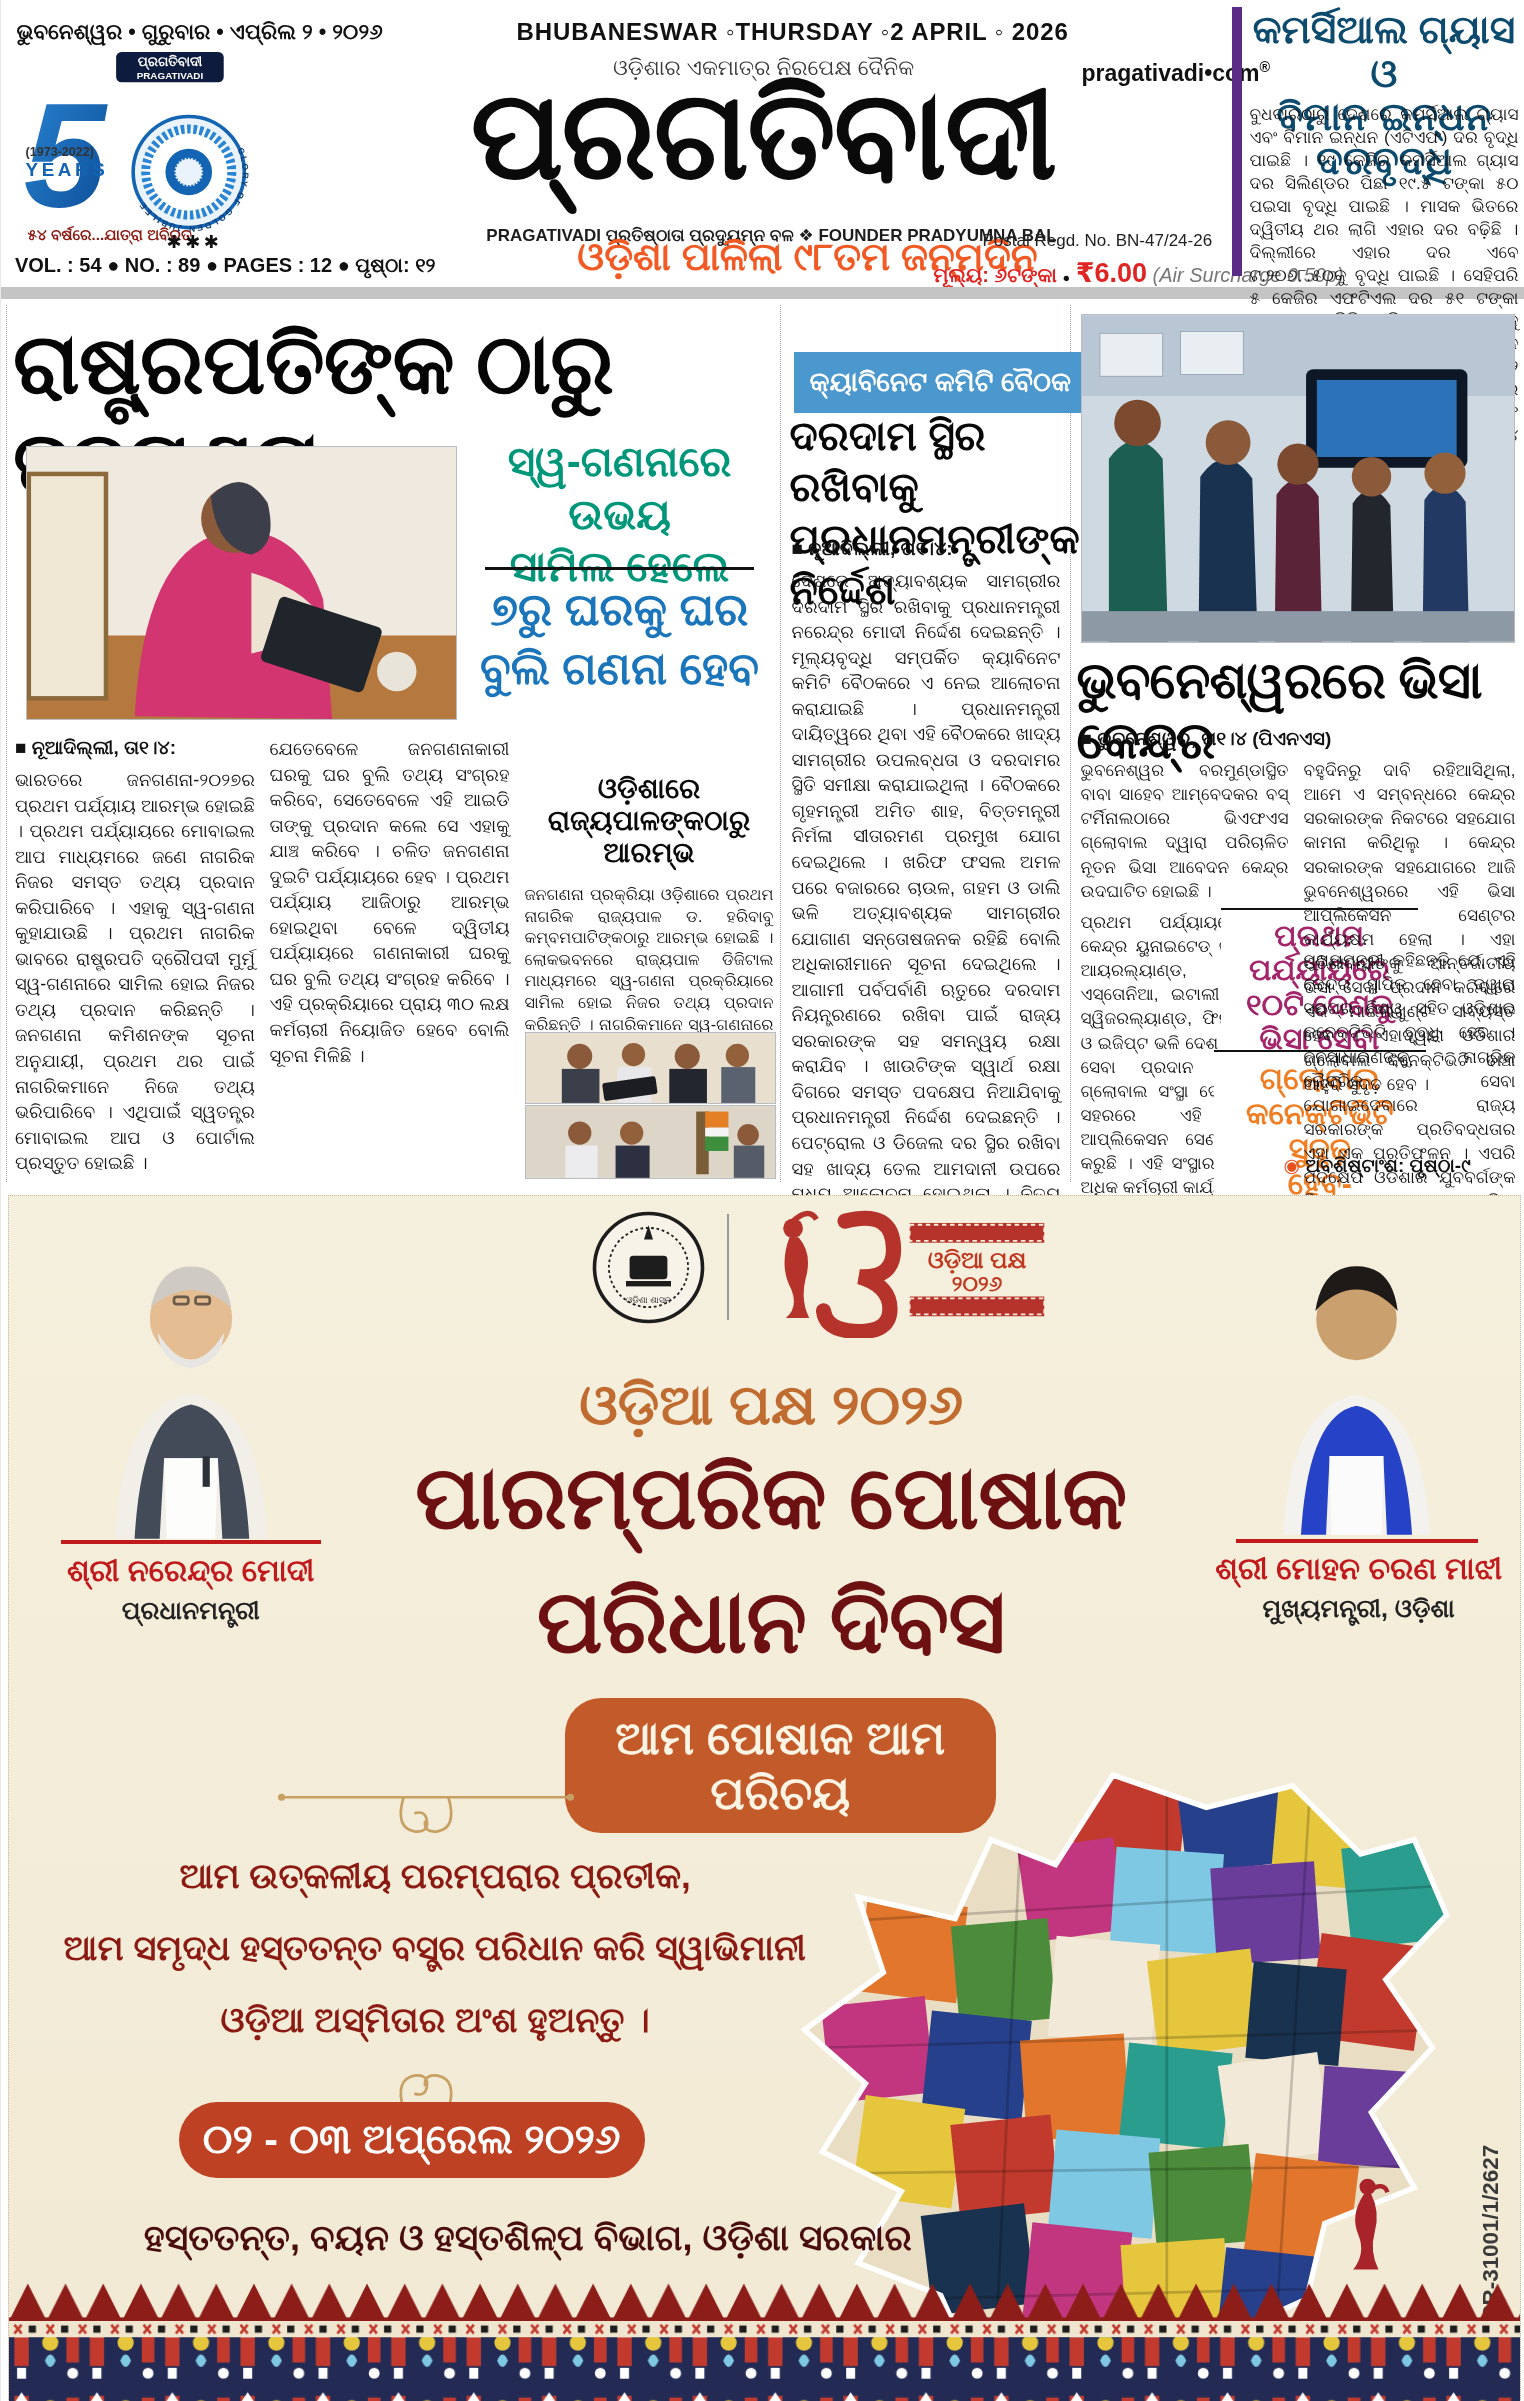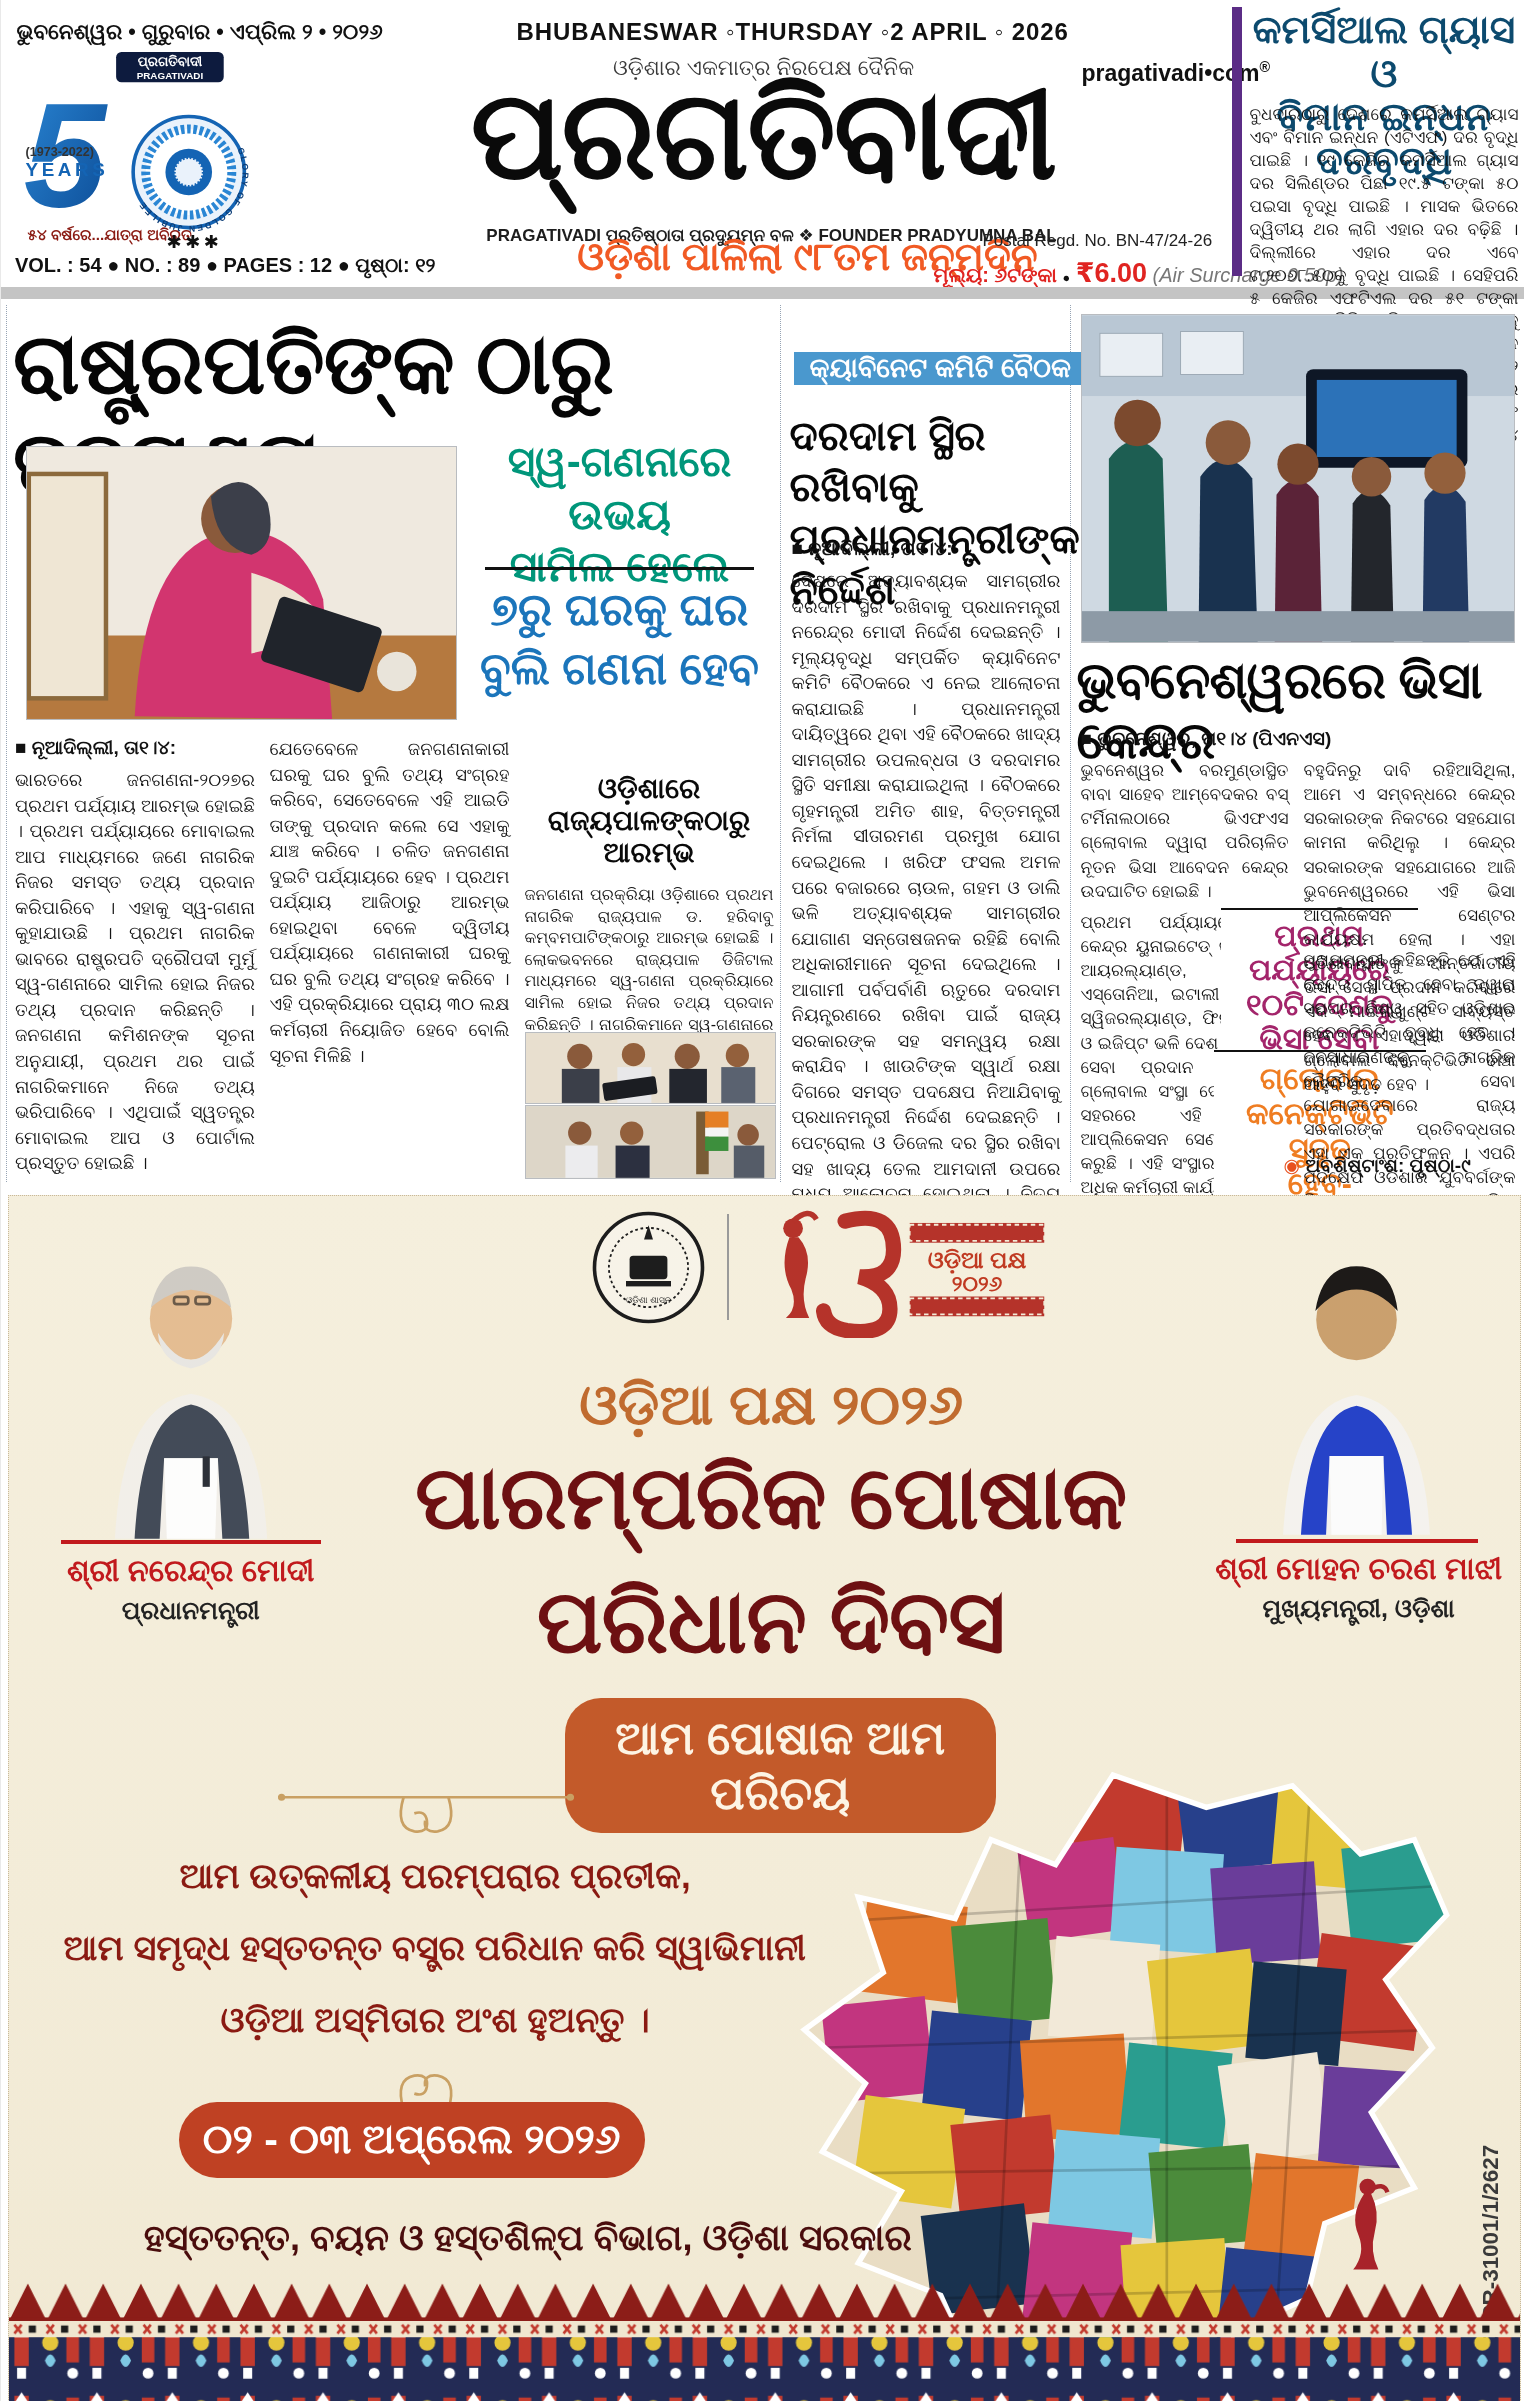--- a/index.html
+++ b/index.html
@@ -9,21 +9,21 @@
   .b{font-weight:bold;}
   .pre{white-space:pre-line;}
   .just{text-align:justify;text-justify:inter-word;}
   .cent{text-align:center;}
   .odbody{font-size:18px;line-height:1.42;color:#141414;}
   .dotsep{border-left:1.8px dotted #97a4b4;}
   .photo{background:#dfe3e6;overflow:hidden;border:0.9px solid #b9bcc0;}
   .inset{border-top:2.7px solid #111;border-bottom:2.7px solid #111;text-align:center;
          font-weight:bold;line-height:1.15;padding:9px 3.6px;margin:10.8px 7.2px;}
   .kicker{background:#4a98ce;color:#fff;font-weight:bold;font-size:27px;
-          padding:1px 16px;display:inline-block;}
+          padding:15px 16px;display:inline-block;}
   .cap-red{color:#c11a1d;font-weight:bold;font-size:30.5px;text-align:center;}
   .cap-blk{color:#222;font-weight:bold;font-size:25px;text-align:center;}
   .adbg{background:linear-gradient(180deg,#f5efdd 0%,#f3ecd8 60%,#f1e9d3 100%);}
   .flour{stroke:#c9a063;fill:none;stroke-width:3;}
 </style>
 </head>
 <body>
 
 <div class="page">
 

